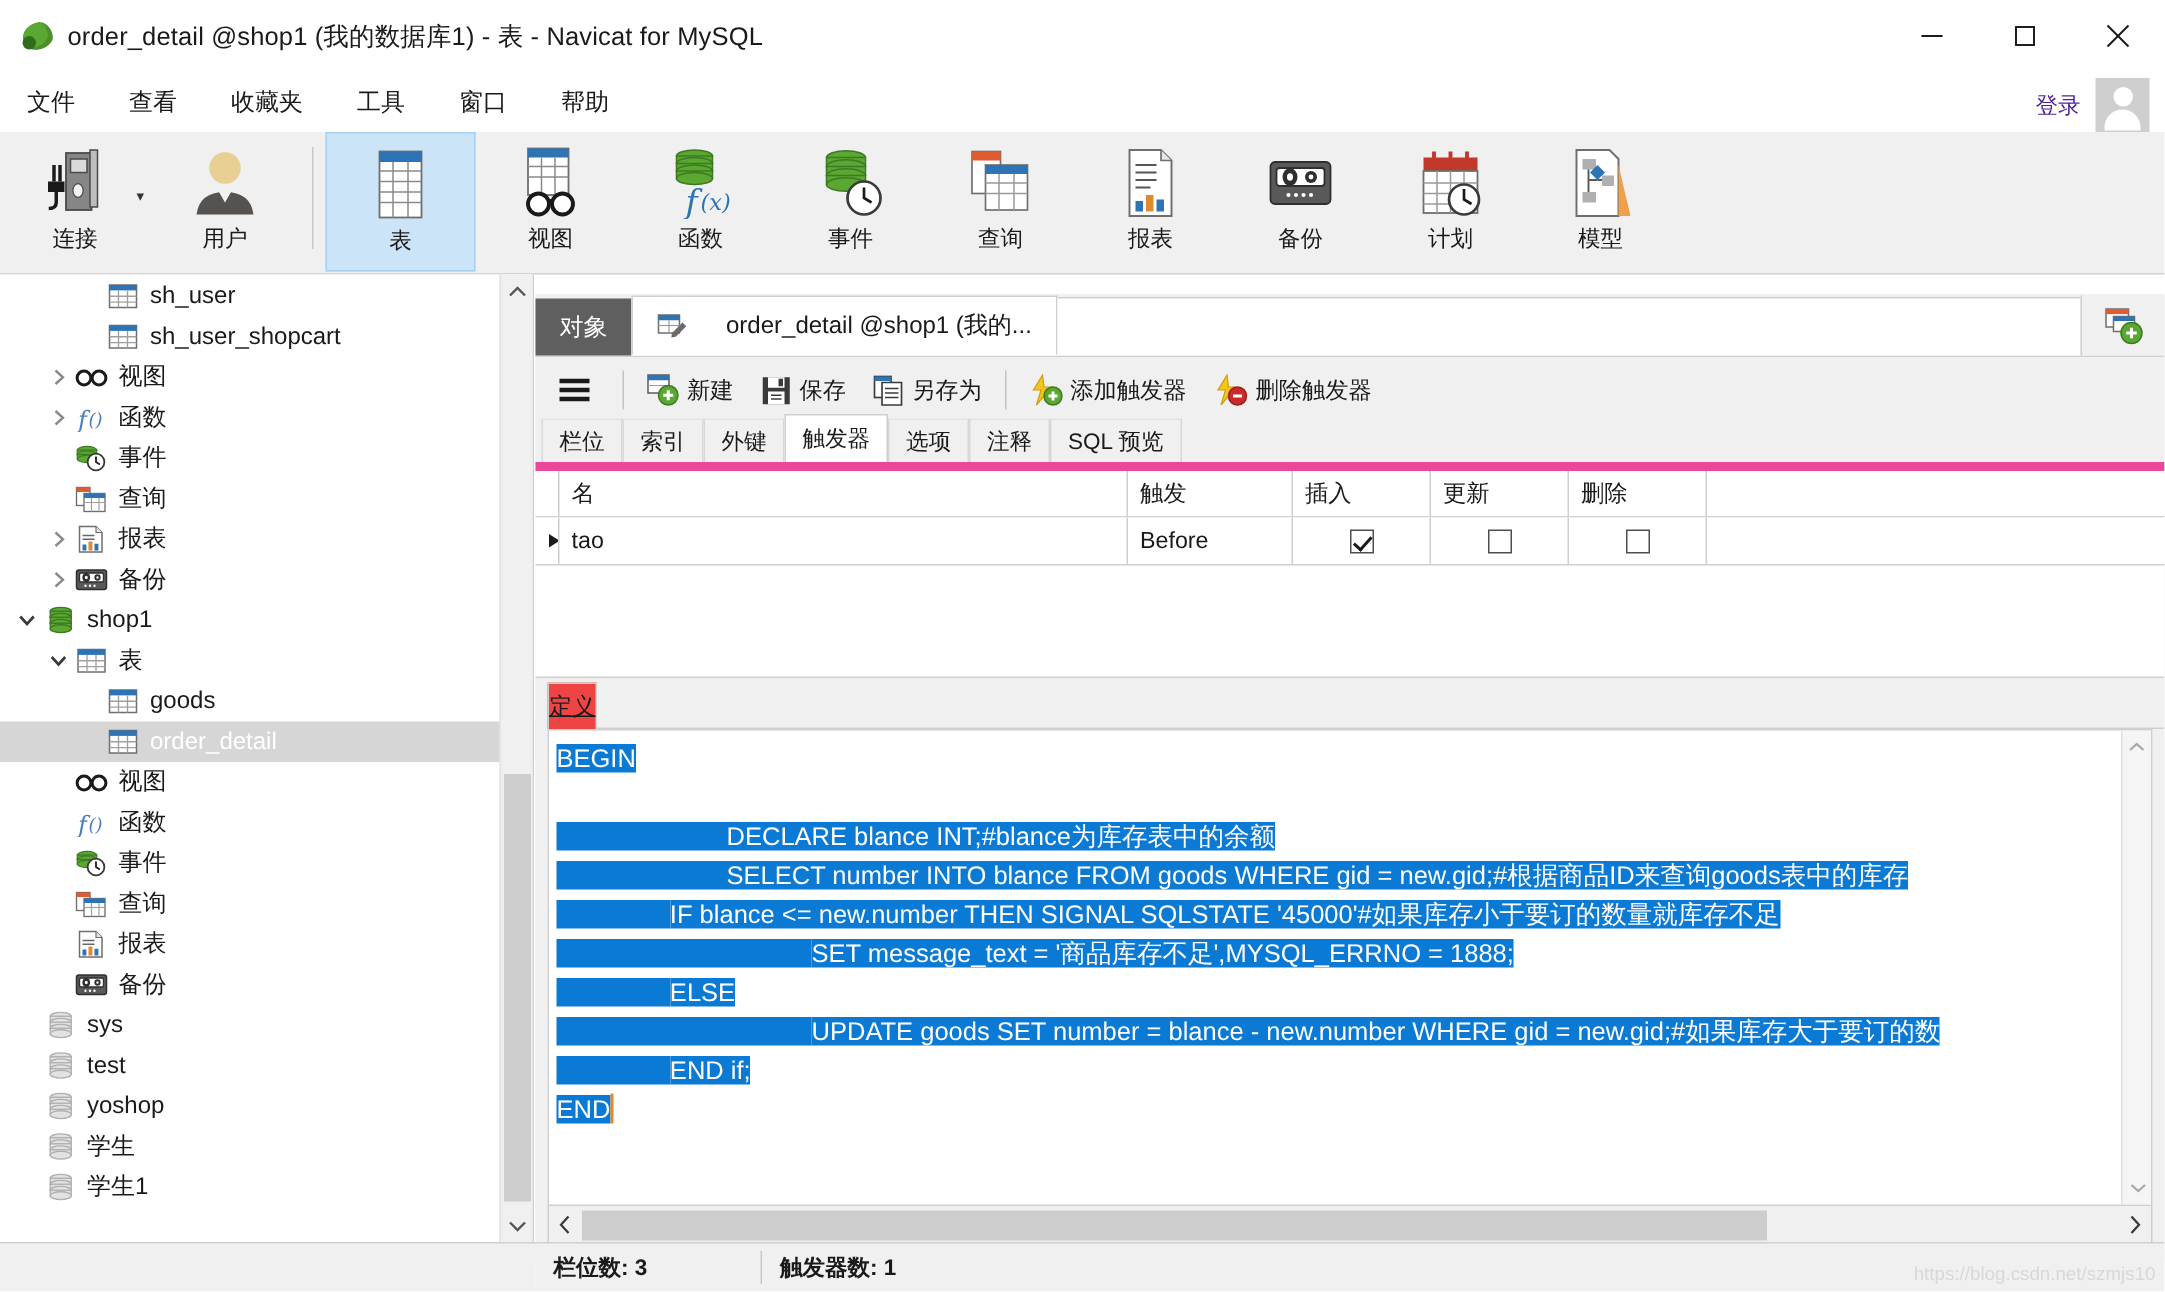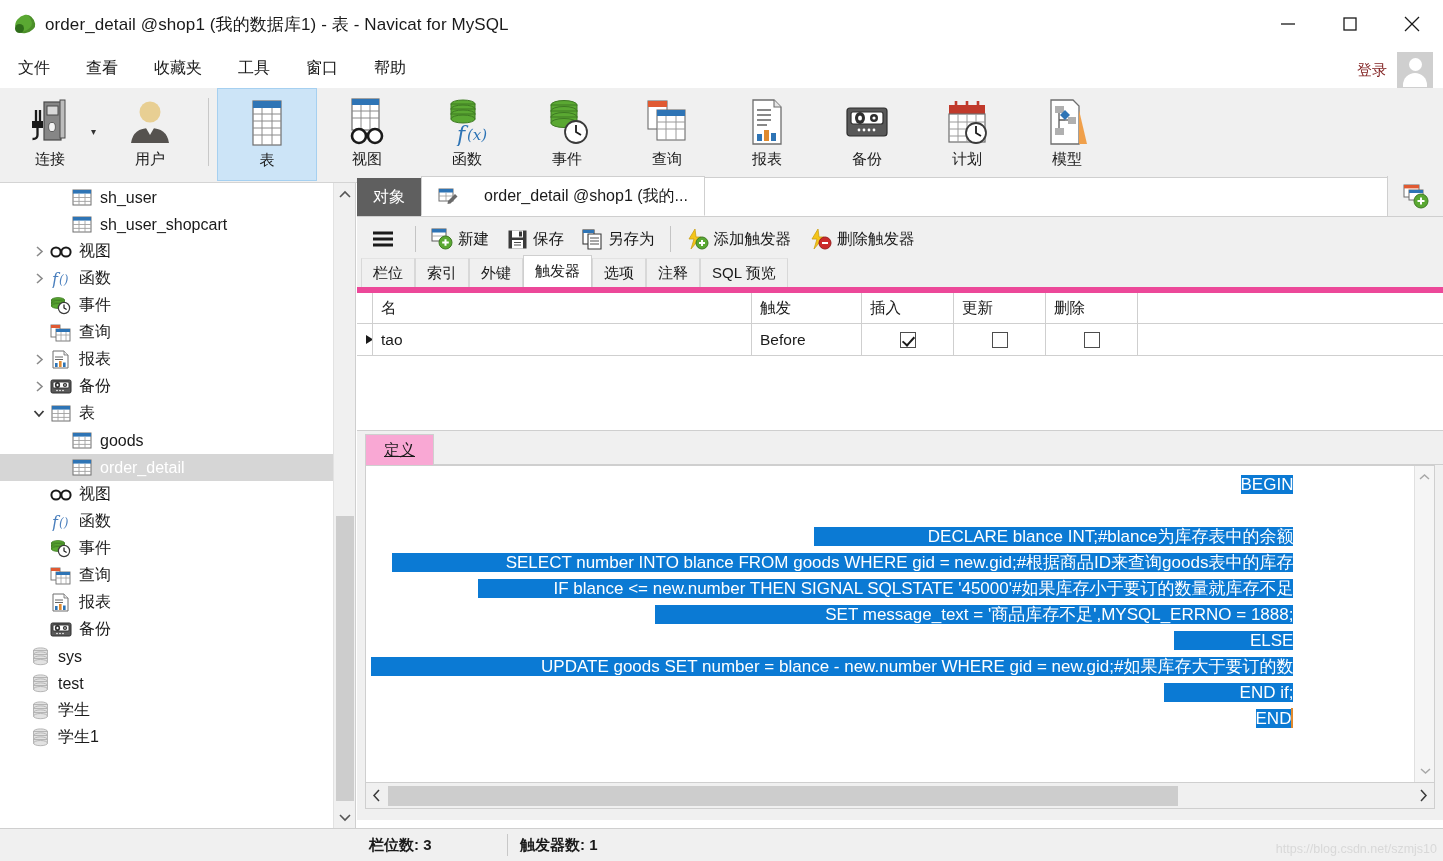--- a/index.html
+++ b/index.html
@@ -45,21 +45,21 @@
   }
   .menu-item {
     font-size: 16px; color: #1a1a1a; padding: 0 0; margin-left: 0;
     white-space: nowrap;
   }
   .menu-item:nth-child(1) { margin-left: 18px; font-family: Liberation Serif, serif; }
   .menu-item { margin-right: 36px; }
   .login-wrap {
     position: absolute; right: 10px; top: 4px; display: flex; align-items: center; gap: 10px;
   }
-  .login-text { font-size: 15px; color: #7f1d1d; }
+  .login-text { font-size: 15px; color: #4c1d95; }
   .avatar {
     width: 36px; height: 36px; background: #cfcfcf; position: relative; overflow: hidden;
   }
   .avatar .head { position: absolute; width: 13px; height: 13px; border-radius: 50%; background: #fff; left: 11.5px; top: 6px; }
   .avatar .body { position: absolute; width: 24px; height: 14px; border-radius: 12px 12px 0 0; background: #fff; left: 6px; top: 21px; }
 
   
   .toolbar {
     position: absolute; left: 0; top: 88px; width: 1443px; height: 95px;
     background: #f0f0f0; border-bottom: 1px solid #d4d4d4;
@@ -93,23 +93,22 @@
 
   .sb-scroll {
     position: absolute; right: 0; top: 0; width: 22px; height: 645px;
     background: #f0f0f0; border-left: 1px solid #e2e2e2;
   }
   .sb-arrow { height: 22px; display: flex; align-items: center; justify-content: center; }
   .sb-thumb { position: absolute; left: 2px; width: 18px; background: #cdcdcd; }
 
   
   .main {
-    position: absolute; left: 357px; top: 175px; width: 1086px; height: 645px;
+    position: absolute; left: 357px; top: 196px; width: 1086px; height: 645px;
     background: #f0f0f0;
-    text-align: right;
   }
   
   .objtabs { height: 42px; display: flex; align-items: flex-end; background: #f0f0f0;
              border-bottom: 1px solid #cfcfcf; position: relative; }
   .objtab {
     height: 38px; display: flex; align-items: center; padding: 0 16px; font-size: 16px;
     white-space: nowrap;
   }
   .objtab.dark { background: #5f5f5f; color: #ffffff; }
   .objtab.active { background: #ffffff; color: #1a1a1a; border: 1px solid #cfcfcf;
@@ -147,22 +146,22 @@
              border-right: none; }
   .chk { width: 16px; height: 16px; border: 1px solid #4d4d4d; background: #fff; position: relative; }
   .chk.on::after {
     content: ""; position: absolute; left: 4px; top: 1px; width: 5px; height: 10px;
     border: solid #1a1a1a; border-width: 0 2px 2px 0; transform: rotate(42deg);
   }
 
   
   .defpanel { background: #f0f0f0; }
   .deftabs { height: 34px; display: flex; align-items: flex-end; padding-left: 8px; }
-  .deftab { height: 31px; display: flex; align-items: center; padding: 0 18px; font-size: 15.5px;
-            background: #f9a8d4; border: 1px solid #cfcfcf; border-bottom: none; color: #1a1a1a; text-decoration: underline; }
+  .deftab { height: 31px; display: flex; align-items: center; padding: 0 0; font-size: 15.5px;
+            background: #ef4444; border: 1px solid #cfcfcf; border-bottom: none; color: #1a1a1a; text-decoration: underline; }
   .deftab-rest { flex: 1; height: 30px; border-bottom: 1px solid #cfcfcf; }
 
   .editor {
     position: relative; background: #ffffff; border: 1px solid #cfcfcf;
     height: 318px; margin: 0 0 0 8px; width: 1070px; overflow: hidden;
   }
   .code {
     position: absolute; left: 0; top: 6px; font-family: "Liberation Sans", "DejaVu Sans", sans-serif;
     font-size: 17px; line-height: 26px; white-space: pre; color: #1a1a1a;
   }
@@ -584,20 +583,42 @@
       <g fill="#fff">
                 <circle cx="7" cy="12.5" r=".8"></circle>
                 <circle cx="10" cy="12.5" r=".8"></circle>
                 <circle cx="13" cy="12.5" r=".8"></circle>
               </g>
             </svg>
           </div>
           <div class="tlabel">备份</div>
         </div>
         <div class="tree-row">
+          <div style="width: 8px; flex: 0 0 auto;"></div>
+          <div class="tw">
+            <svg width="12" height="11">
+              <path d="M1.5 3 L6 8 L10.5 3" stroke="#3a3a3a" stroke-width="1.8" fill="none"></path>
+            </svg>
+          </div>
+          <div class="ticon">
+            <svg width="19" height="19" viewBox="0 0 19 19">
+      <g fill="#5aa832" stroke="#3e7a23" stroke-width=".9">
+        <ellipse cx="9.5" cy="3.5" rx="7" ry="2.6"></ellipse>
+                <rect x="2.5" y="3.5" width="14" height="4"></rect>
+        <ellipse cx="9.5" cy="7.5" rx="7" ry="2.6"></ellipse>
+                <rect x="2.5" y="7.5" width="14" height="4"></rect>
+        <ellipse cx="9.5" cy="11.5" rx="7" ry="2.6"></ellipse>
+                <rect x="2.5" y="11.5" width="14" height="3.6"></rect>
+        <ellipse cx="9.5" cy="15.1" rx="7" ry="2.6"></ellipse>
+              </g>
+            </svg>
+          </div>
+          <div class="tlabel">shop1</div>
+        </div>
+        <div class="tree-row">
           <div style="width: 29px; flex: 0 0 auto;"></div>
           <div class="tw">
             <svg width="12" height="11">
               <path d="M1.5 3 L6 8 L10.5 3" stroke="#3a3a3a" stroke-width="1.8" fill="none"></path>
             </svg>
           </div>
           <div class="ticon">
             <svg width="20" height="17" viewBox="0 0 20 17">
       <rect x="1" y="1" width="18" height="15" fill="#fff" stroke="#6e6e6e" stroke-width="1"></rect>
       <rect x="1" y="1" width="18" height="3.6" fill="#2e74b5"></rect>
@@ -787,20 +808,38 @@
         <ellipse cx="9.5" cy="3.5" rx="7" ry="2.6"></ellipse>
                 <rect x="2.5" y="3.5" width="14" height="4"></rect>
         <ellipse cx="9.5" cy="7.5" rx="7" ry="2.6"></ellipse>
                 <rect x="2.5" y="7.5" width="14" height="4"></rect>
         <ellipse cx="9.5" cy="11.5" rx="7" ry="2.6"></ellipse>
                 <rect x="2.5" y="11.5" width="14" height="3.6"></rect>
         <ellipse cx="9.5" cy="15.1" rx="7" ry="2.6"></ellipse>
               </g>
             </svg>
           </div>
+          <div class="tlabel">yoshop</div>
+        </div>
+        <div class="tree-row">
+          <div style="width: 8px; flex: 0 0 auto;"></div>
+          <div class="tw"></div>
+          <div class="ticon">
+            <svg width="19" height="19" viewBox="0 0 19 19">
+      <g fill="#e2e2e2" stroke="#b0b0b0" stroke-width=".9">
+        <ellipse cx="9.5" cy="3.5" rx="7" ry="2.6"></ellipse>
+                <rect x="2.5" y="3.5" width="14" height="4"></rect>
+        <ellipse cx="9.5" cy="7.5" rx="7" ry="2.6"></ellipse>
+                <rect x="2.5" y="7.5" width="14" height="4"></rect>
+        <ellipse cx="9.5" cy="11.5" rx="7" ry="2.6"></ellipse>
+                <rect x="2.5" y="11.5" width="14" height="3.6"></rect>
+        <ellipse cx="9.5" cy="15.1" rx="7" ry="2.6"></ellipse>
+              </g>
+            </svg>
+          </div>
           <div class="tlabel">学生</div>
         </div>
         <div class="tree-row">
           <div style="width: 8px; flex: 0 0 auto;"></div>
           <div class="tw"></div>
           <div class="ticon">
             <svg width="19" height="19" viewBox="0 0 19 19">
       <g fill="#e2e2e2" stroke="#b0b0b0" stroke-width=".9">
         <ellipse cx="9.5" cy="3.5" rx="7" ry="2.6"></ellipse>
                 <rect x="2.5" y="3.5" width="14" height="4"></rect>

